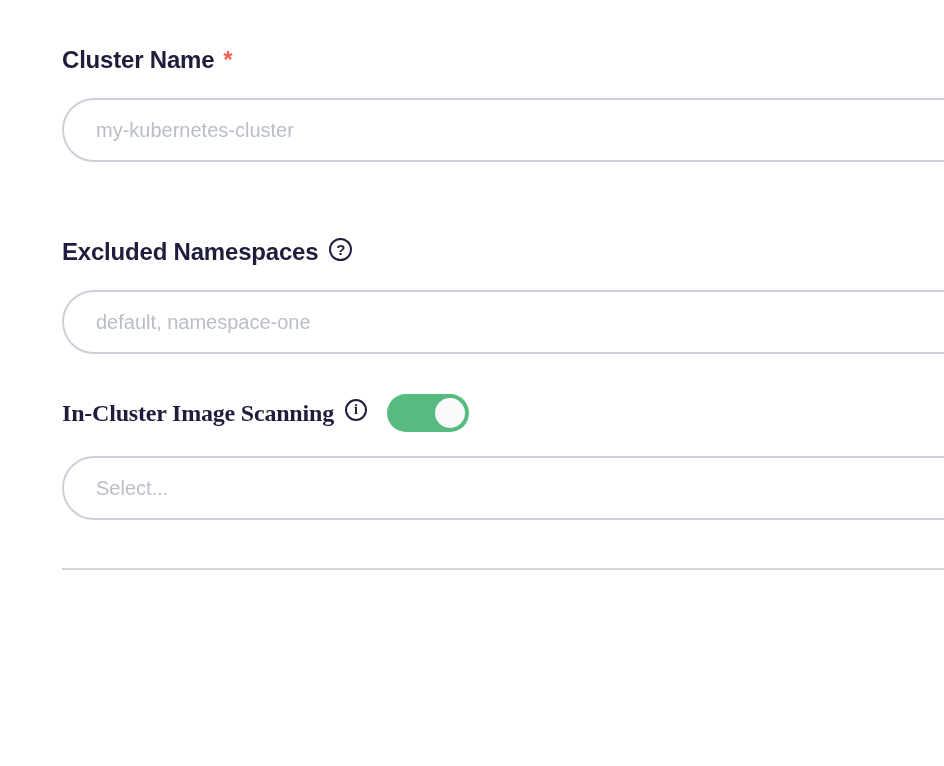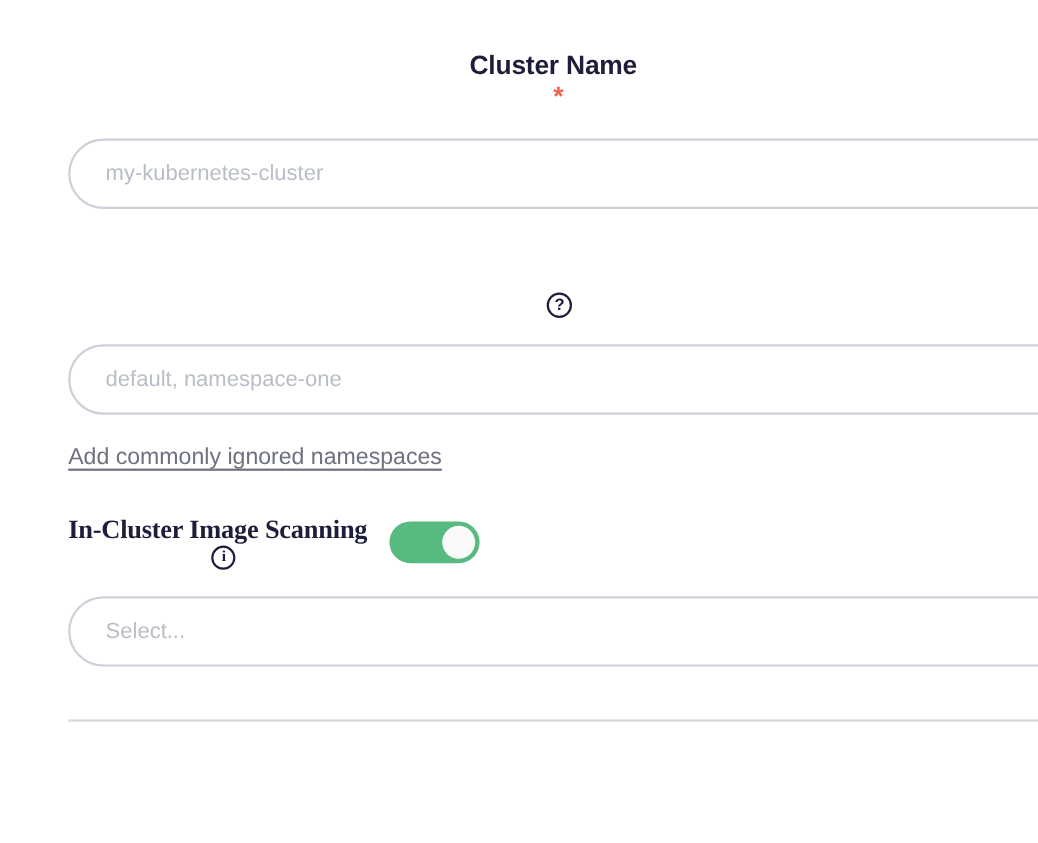--- a/index.html
+++ b/index.html
@@ -9,27 +9,26 @@
     overflow: hidden;
     background: #ffffff;
     font-family: "Liberation Sans", sans-serif;
   }
   .form {
     padding: 46px 0 0 62px;
     width: 944px;
   }
   .field-label {
     display: flex;
-    align-items: center;
+    align-items: flex-start;
     font-size: 24px;
     font-weight: 600;
     letter-spacing: -0.2px;
     color: #1e1e3c;
     line-height: 28px;
-    flex-direction: column;
   }
   .required {
     color: #f3604e;
     margin-left: 9px;
     font-weight: 700;
   }
   .pill-input {
     display: block;
     margin-top: 24px;
     width: 940px;               
@@ -124,24 +123,24 @@
 
   
   <div class="field-label">
     <span>Cluster Name</span>
     <span class="required">*</span>
   </div>
   <input class="pill-input" type="text" placeholder="my-kubernetes-cluster" style="">
 
   
   <div class="field-label gap-section">
+    <span>Excluded Namespaces</span>
     <span class="help-icon">?</span>
   </div>
   <input class="pill-input" type="text" placeholder="default, namespace-one" style="">
-  <a class="ns-link">Add commonly ignored namespaces</a>
 
   
   <div class="toggle-row">
     <div class="field-label">
       <span>In-Cluster Image Scanning</span>
       <span class="info-icon">i</span>
     </div>
     <div class="toggle">
       <div class="knob"></div>
     </div>

